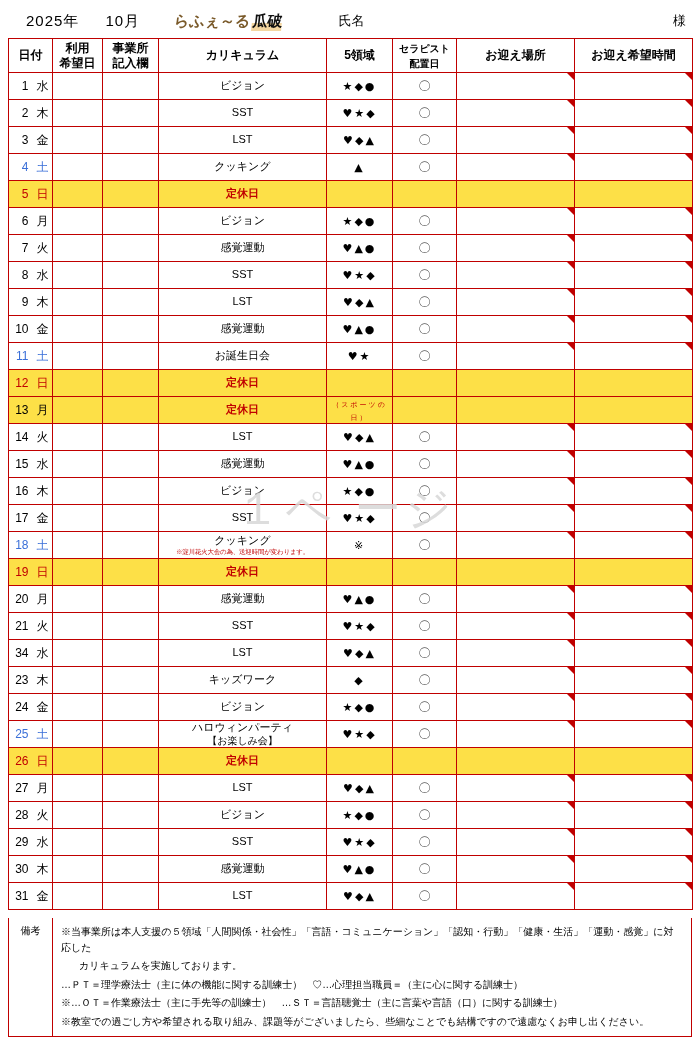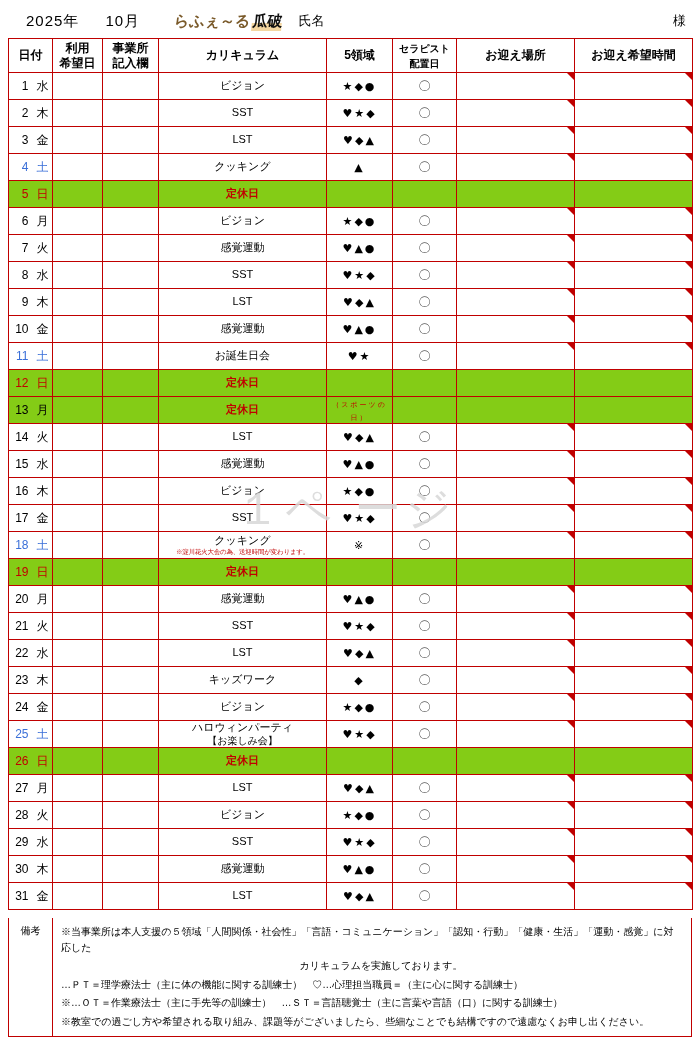--- a/index.html
+++ b/index.html
@@ -54,21 +54,21 @@
   }
   .logo-mark {
     font-size: 15px;
     font-family: "DejaVu Sans", sans-serif;
     color: #111;
     font-weight: bold;
     background: linear-gradient(transparent 60%, #f4d6a0 60%);
   }
   .hdr-name {
     font-size: 13px;
-    margin-left: 16px;
+    margin-left: 56px;
   }
   .hdr-sama {
     position: absolute;
     right: 6px;
     font-size: 13px;
   }
   
   table.sched {
     border-collapse: collapse;
     width: 684px;
@@ -134,21 +134,21 @@
     font-family: "DejaVu Sans", sans-serif;
   }
   .ther-cell span {
     font-size: 12px;
     font-family: "DejaVu Sans", sans-serif;
   }
   
   tr.sat td.date-cell { color: #3a6fd8; }
   tr.sun td.date-cell { color: #c00000; }
   tr.closed {
-    background: #84cc16;
+    background: #fde047;
   }
   tr.closed td.curr-cell {
     text-align: center;
     color: #c00000;
     font-weight: bold;
     padding-left: 0;
   }
   .closed-note {
     color: #c00000;
     font-size: 7px;
@@ -199,21 +199,21 @@
     justify-content: center;
     padding-top: 6px;
     font-size: 10px;
   }
   .notes-body {
     flex: 1;
     padding: 6px 8px 4px 8px;
     line-height: 1.55;
   }
   .notes-body p { margin: 0 0 3px 0; }
-  .note-indent { padding-left: 18px; text-align: center; }
+  .note-indent { padding-left: 18px; }
   .note-last { margin-top: 8px; }
 </style>
 </head>
 <body>
 
 <div class="page">
 
   <div class="header">
     <span class="hdr-year">2025年</span>
     <span class="hdr-month">10月</span>
@@ -464,21 +464,21 @@
           <td class="date-cell"><span class="d-num">21</span><span class="d-dow">火</span></td>
           <td></td>
           <td></td>
           <td class="curr-cell"><span>SST</span></td>
           <td class="five-cell">♥★◆</td>
           <td class="ther-cell"><span>〇</span></td>
           <td class="mark-cell"></td>
           <td class="mark-cell"></td>
         </tr>
         <tr class="">
-          <td class="date-cell"><span class="d-num">22</span><span class="d-dow">水</span></td>
+          <td class="date-cell"><span class="d-num">34</span><span class="d-dow">水</span></td>
           <td></td>
           <td></td>
           <td class="curr-cell"><span>LST</span></td>
           <td class="five-cell">♥◆▲</td>
           <td class="ther-cell"><span>〇</span></td>
           <td class="mark-cell"></td>
           <td class="mark-cell"></td>
         </tr>
         <tr class="">
           <td class="date-cell"><span class="d-num">23</span><span class="d-dow">木</span></td>

